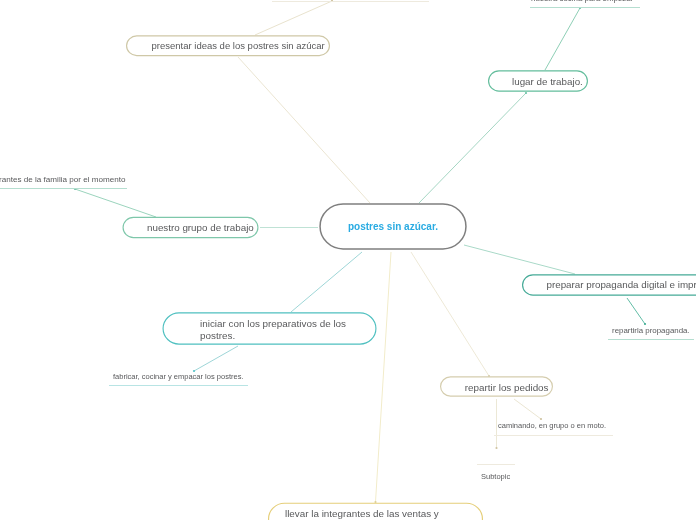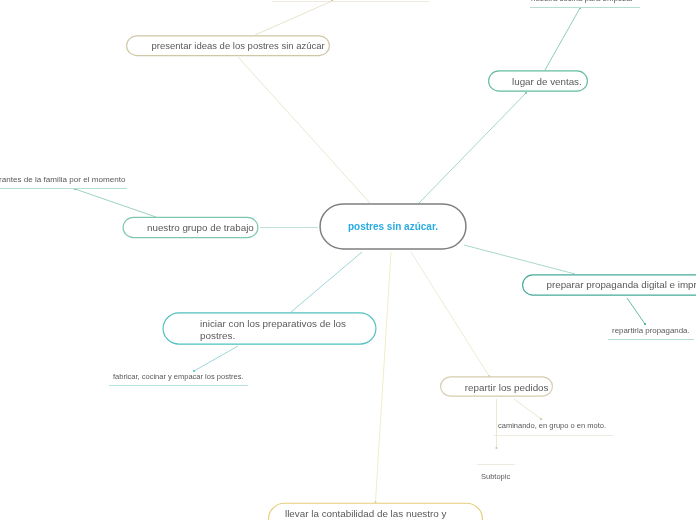--- a/index.html
+++ b/index.html
@@ -55,37 +55,37 @@
       <rect x="268.575" y="503.225" width="213.85" height="31.150000000000002" rx="15.925" ry="15.925" fill="#ffffff" stroke="#e5ce79" stroke-width="1.15"></rect>
     </svg>
   <div id="nodes">
       <div class="node" style="left: 319px; top: 202.5px; width: 148px; height: 47.5px; border: 0px; background: transparent; justify-content: center;">
         <span class="lbl" style="color: rgb(41, 171, 226); font-size: 10px; font-weight: bold;">postres sin azúcar.</span>
       </div>
       <div class="node nowrap" style="left: 126px; top: 35px; width: 204px; height: 21.5px; border: 0px; background: transparent; padding: 0px 15.5px;">
         <span class="lbl" style="font-size: 9.5px; line-height: 14px; position: relative; top: 0.5px;">presentar ideas de los postres sin azúcar</span>
       </div>
       <div class="node nowrap" style="left: 488px; top: 70px; width: 100px; height: 22px; border: 0px; background: transparent; padding: 0px 14px;">
-        <span class="lbl" style="font-size: 9.8px; line-height: 14px; position: relative; top: 1px;">lugar de ventas.</span>
+        <span class="lbl" style="font-size: 9.8px; line-height: 14px; position: relative; top: 1px;">lugar de trabajo.</span>
       </div>
       <div class="node nowrap" style="left: 122.5px; top: 216.5px; width: 136px; height: 22px; border: 0px; background: transparent; padding: 0px 14.5px;">
         <span class="lbl" style="font-size: 9.8px; line-height: 14px; position: relative; top: 0.5px;">nuestro grupo de trabajo</span>
       </div>
       <div class="node nowrap" style="left: 522px; top: 274px; width: 192px; height: 22px; border: 0px; background: transparent; padding: 0px 14.5px;">
         <span class="lbl" style="font-size: 9.8px; line-height: 14px;">preparar propaganda digital e impres.</span>
       </div>
       <div class="node" style="left: 180px; top: 312px; width: 214px; height: 33px; border: 0px; background: transparent; padding: 0px 20px;">
         <span class="lbl" style="font-size: 9.9px; line-height: 11.8px; position: relative; top: 1.5px;">iniciar con los preparativos de los
 postres.</span>
       </div>
       <div class="node nowrap" style="left: 440px; top: 376px; width: 113px; height: 21px; border: 0px; background: transparent; padding: 0px 14.8px;">
         <span class="lbl" style="font-size: 9.85px; line-height: 14px; position: relative; top: 1px;">repartir los pedidos</span>
       </div>
       <div class="node" style="left: 268px; top: 502.3px; width: 215px; height: 33px; border: 0px; background: transparent; padding: 0px 17px;">
-        <span class="lbl" style="font-size: 9.85px; line-height: 11.8px; position: relative; top: -4.6px;">llevar la contabilidad de las nuestro y
+        <span class="lbl" style="font-size: 9.85px; line-height: 11.8px; position: relative; top: -4.6px;">llevar la integrantes de las ventas y
 </span>
       </div>
       <div class="sub" style="left: 0px; top: 0px;">
         <span class="stext" style="position: absolute; left: 531px; top: -6px; font-size: 7.9px;">nuestra cocina para empezar</span>
         <span class="sline" style="position: absolute; left: 530px; top: 7px; width: 110px; background: rgb(181, 222, 208);"></span>
       </div>
       <div class="sub" style="left: 0px; top: 0px;">
         <span class="stext" style="position: absolute; left: -18.5px; top: 175px; font-size: 8.1px;">integrantes de la familia por el momento</span>
         <span class="sline" style="position: absolute; left: 0px; top: 188px; width: 127px; background: rgb(181, 222, 208);"></span>
       </div>

